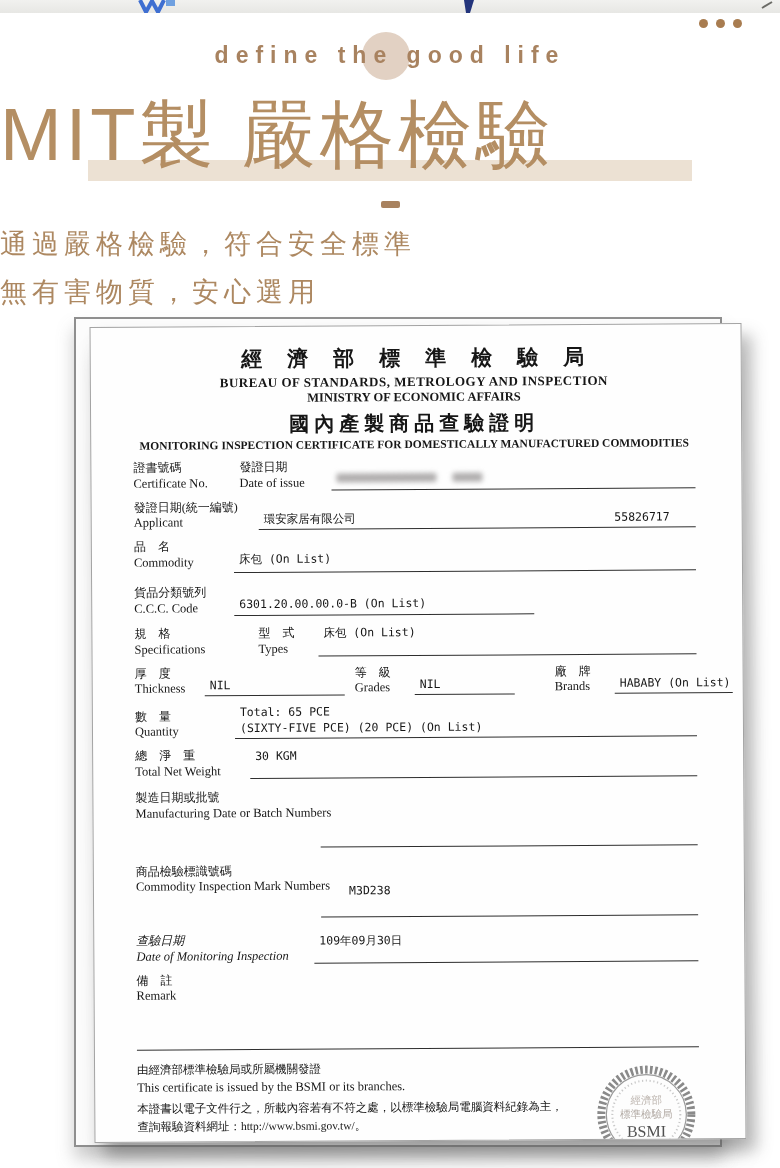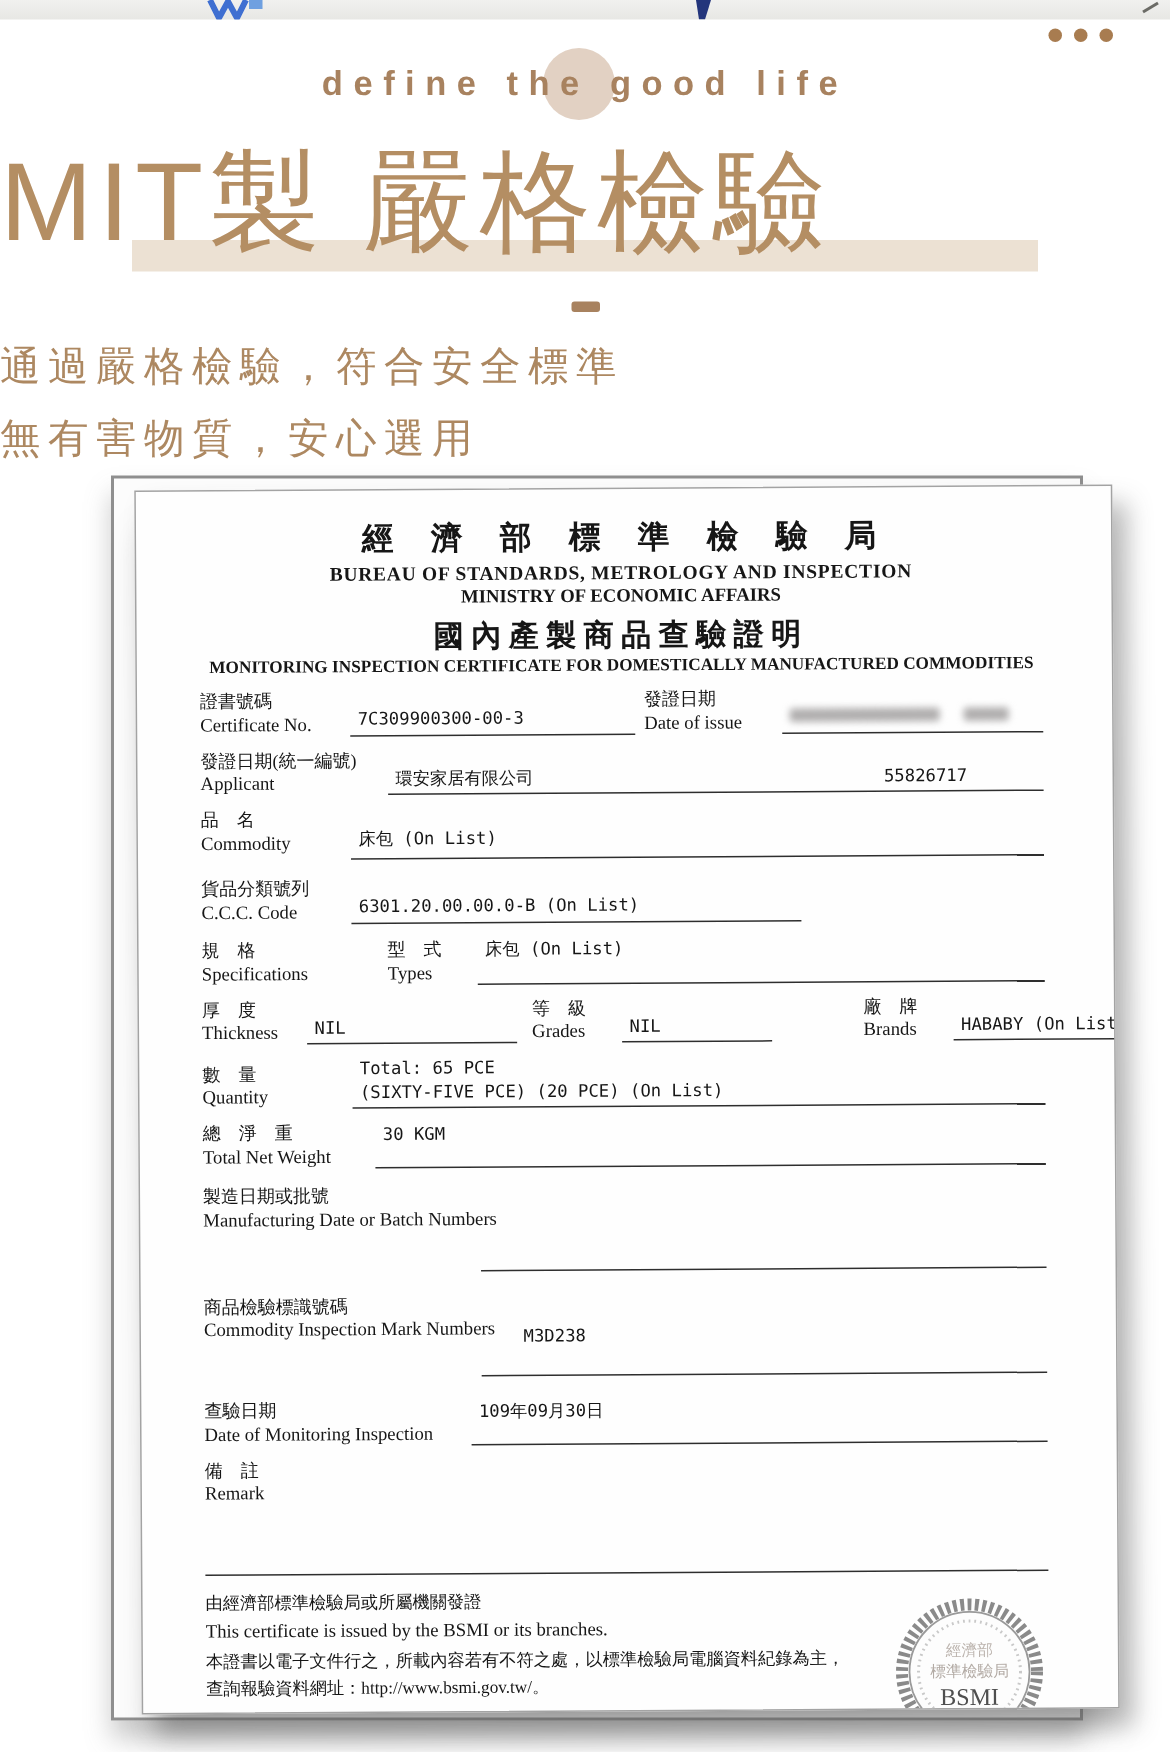--- a/index.html
+++ b/index.html
@@ -43,30 +43,30 @@
   .ministry-en { font-size:12.5px; font-weight:700; }
   .cert-title-zh { font-size:20px; font-weight:700; letter-spacing:5px; margin-top:5px; }
   .cert-title-en { font-size:11.5px; font-weight:600; margin-top:1px; }
 
   .row { display:flex; align-items:flex-end; margin-top:9px; }
   .lbl .zh { font-size:12px; line-height:1.3; white-space:nowrap; }
   .lbl .en { font-size:12.5px; line-height:1.2; white-space:nowrap; }
   .w100 { width:100px; flex:none; } .w92 { width:92px; flex:none; }
   .w125 { width:125px; flex:none; } .w115 { width:115px; flex:none; }
   .w70 { width:70px; flex:none; } .w60 { width:60px; flex:none; }
-  .w178 { width:178px; flex:none; } .auto { flex:none; }
+  .w178 { width:178px; flex:none;font-style:italic; } .auto { flex:none; }
   .val { font-family:"DejaVu Sans Mono","Liberation Mono",monospace; font-size:11.5px;
     line-height:1.35; padding:0 2px 2px 5px; white-space:nowrap; }
   .u { border-bottom:1.4px solid #2e2e2e; }
   .grow { flex:1; }
   .vw190 { width:190px; flex:none; } .vw300 { width:300px; flex:none; }
   .vw195 { width:195px; flex:none; } .vw140 { width:140px; flex:none; }
   .vw100 { width:100px; flex:none; }
   .split { display:flex; }
-  .split .num { margin-left:auto; margin-right:49px; }
+  .split .num { margin-left:auto; margin-right:24px; }
   .standalone-line { border-bottom:1.4px solid #2e2e2e; margin-left:185px; }
   .redact { display:inline-block; height:9px; background:#b0aeae; border-radius:2px;
     filter:blur(2.5px); vertical-align:middle; margin-bottom:3px; }
   .r1 { width:100px; margin-right:16px; } .r2 { width:30px; }
 
   .divider { border-top:1.5px solid #2e2e2e; margin-top:46px; }
 
   .foot { display:flex; margin-top:11px; position:relative; }
   .foot-text { width:452px; }
   .fzh { font-size:11.5px; line-height:1.55; }
@@ -121,21 +121,20 @@
     <div class="ministry-en">MINISTRY OF ECONOMIC AFFAIRS</div>
     <div class="cert-title-zh">國內產製商品查驗證明</div>
     <div class="cert-title-en">MONITORING INSPECTION CERTIFICATE FOR DOMESTICALLY MANUFACTURED COMMODITIES</div>
   </div>
 
   <div class="row">
     <div class="lbl w100">
       <div class="zh">證書號碼</div>
       <div class="en">Certificate No.</div>
     </div>
-    <div class="val u vw190">7C309900300-00-3</div>
     <div class="lbl w92" style="margin-left:6px;">
       <div class="zh">發證日期</div>
       <div class="en">Date of issue</div>
     </div>
     <div class="val u grow">
       <span class="redact r1"></span><span class="redact r2"></span>
     </div>
   </div>
 
   <div class="row">
@@ -182,21 +181,21 @@
     <div class="lbl w70">
       <div class="zh">厚　度</div>
       <div class="en">Thickness</div>
     </div>
     <div class="val u vw140">NIL</div>
     <div class="lbl w60" style="margin-left:10px;">
       <div class="zh">等　級</div>
       <div class="en">Grades</div>
     </div>
     <div class="val u vw100">NIL</div>
-    <div class="lbl w60" style="margin-left:61px;">
+    <div class="lbl w60" style="margin-left:40px;">
       <div class="zh">廠　牌</div>
       <div class="en">Brands</div>
     </div>
     <div class="val u grow">HABABY (On List)</div>
   </div>
 
   <div class="row">
     <div class="lbl w100">
       <div class="zh">數　量</div>
       <div class="en">Quantity</div>

